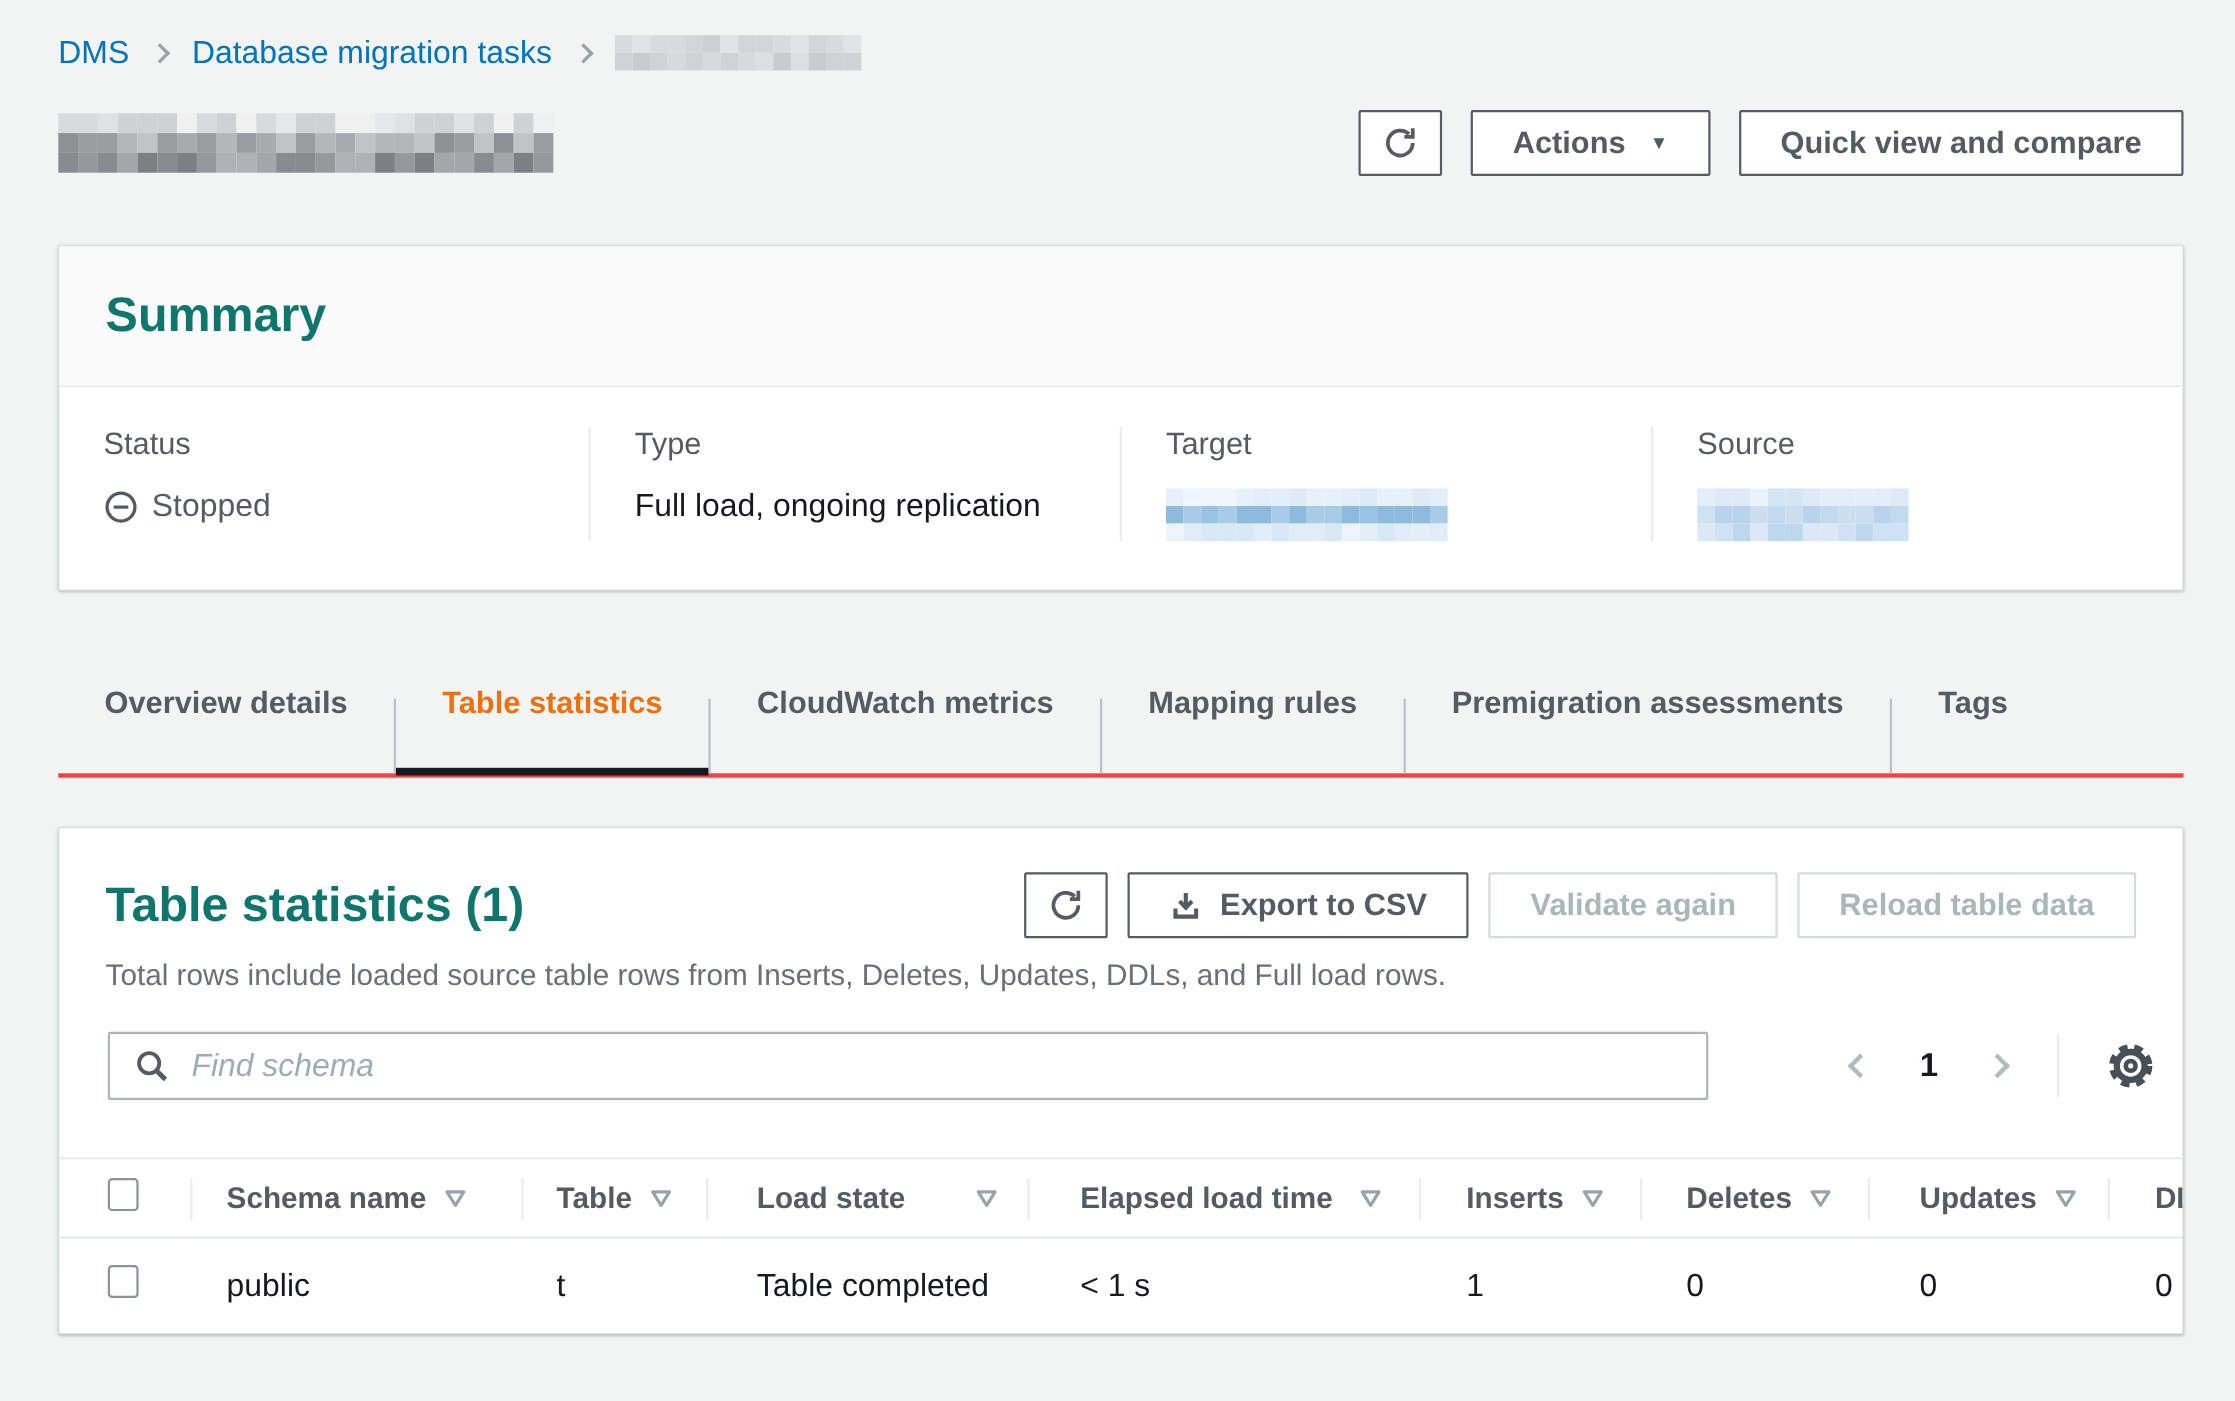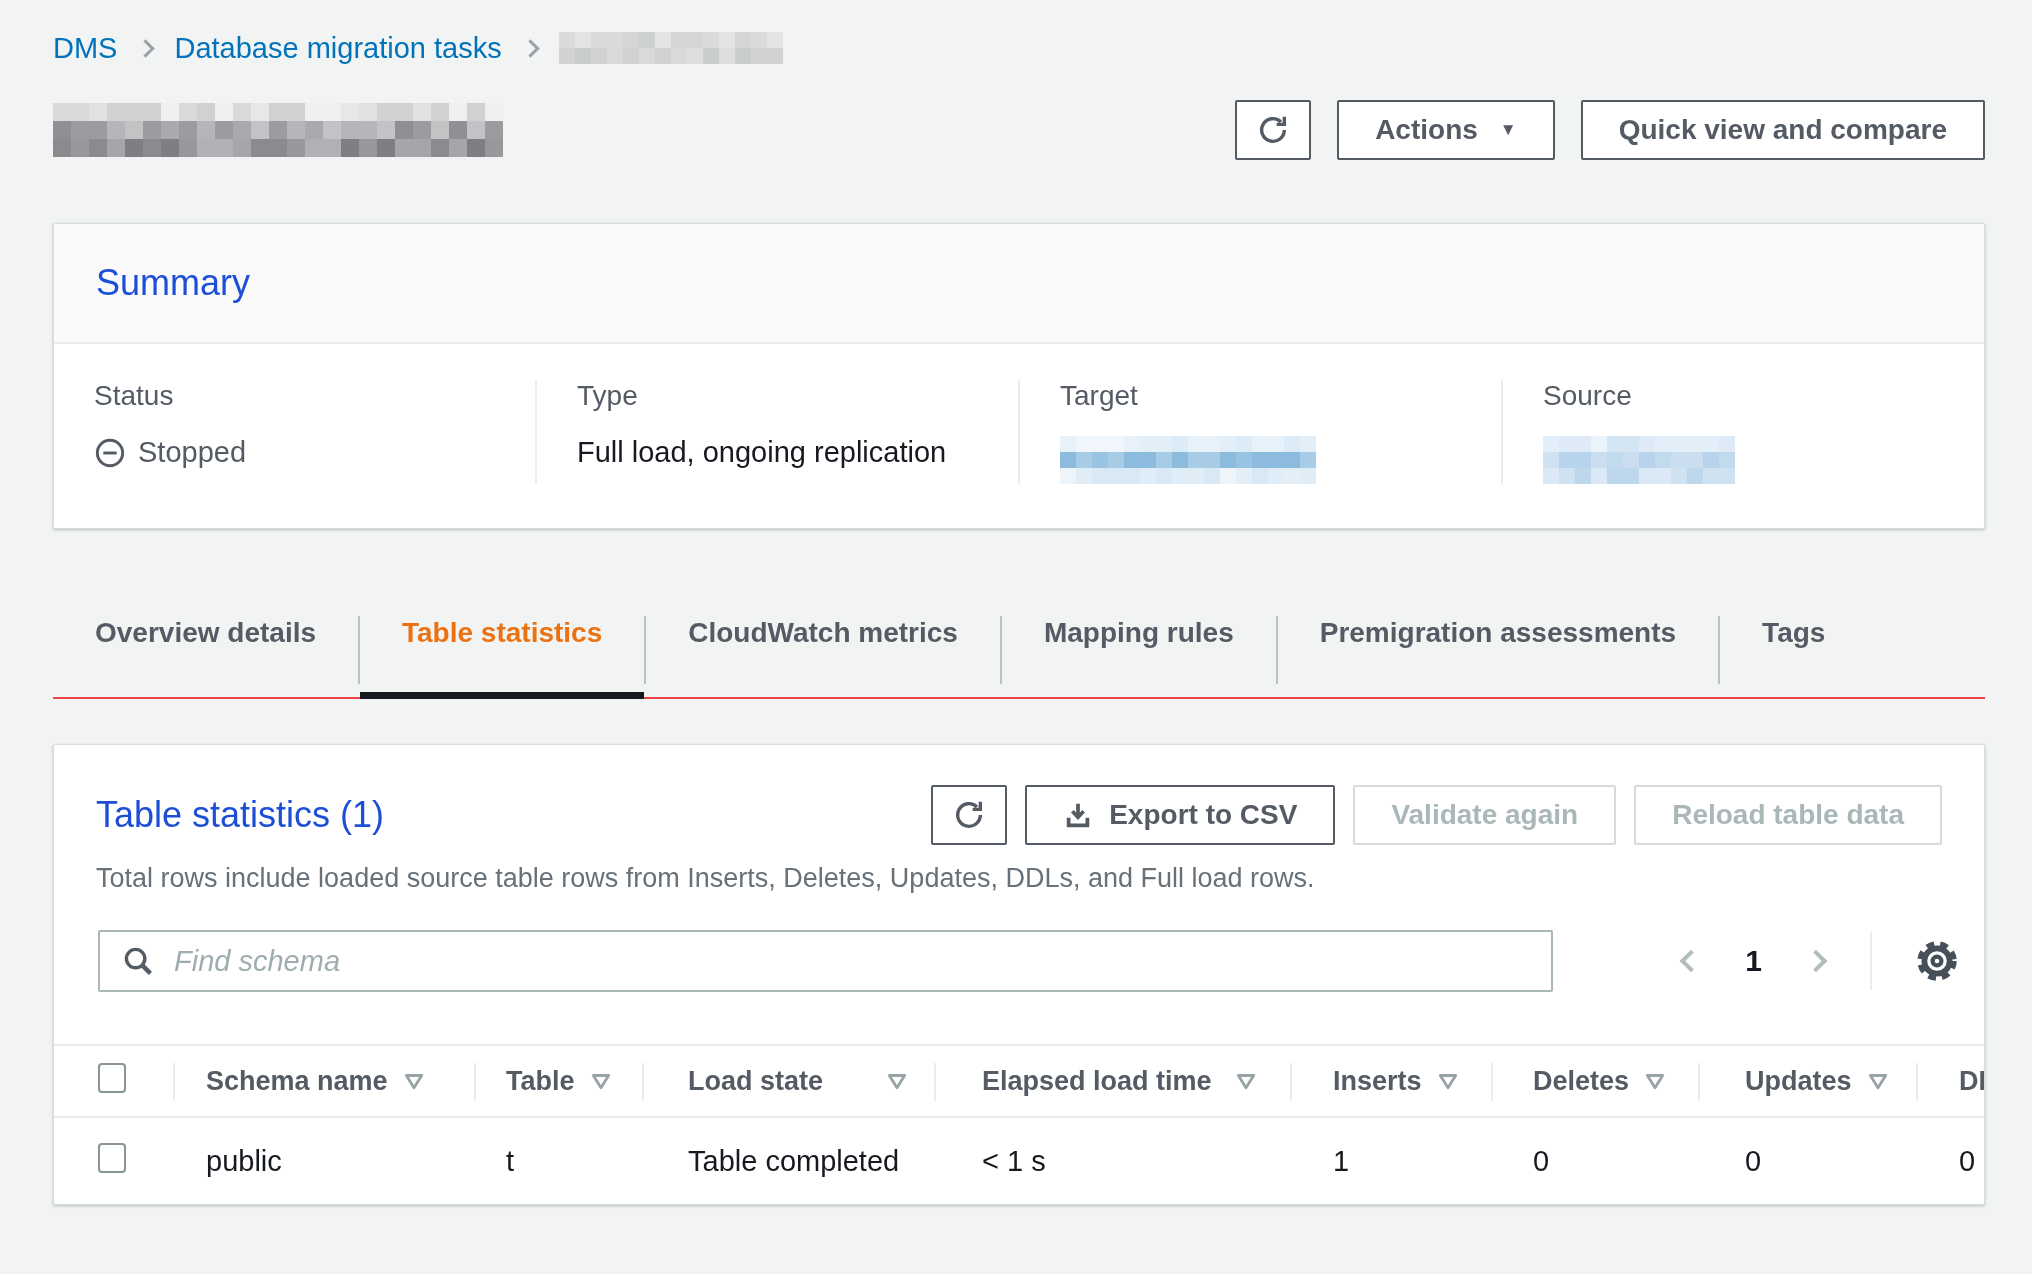--- a/index.html
+++ b/index.html
@@ -35,30 +35,30 @@
   .btn.disabled { border-color: #d5dbdb; color: #aab7b8; cursor: default; }
   .btn svg { display: block; }
 
   
   .panel {
     background: #fff; border: 1px solid #d8dee0; border-radius: 2px;
     box-shadow: 0 1px 3px rgba(0,28,36,.25);
   }
   .summary-panel { margin-top: 62px; }
   .summary-header { background: #fafafa; padding: 38px 42px; border-bottom: 2px solid #eaeded; }
-  .panel-title { font-size: 36px; font-weight: 400; color: #1d4ed8; }
+  .panel-title { font-size: 44px; font-weight: 700; color: #0f766e; }
   .summary-body { display: flex; padding: 36px 0 44px; }
   .sum-col { flex: 1; padding: 0 20px 0 40px; }
   .sum-col + .sum-col { border-left: 2px solid #eaeded; }
   .field-label { font-size: 28px; color: #545b64; }
   .field-value { margin-top: 24px; font-size: 29px; color: #16191f; display: flex; align-items: flex-end; gap: 12px; }
   .field-value.gray { color: #545b64; }
 
   
-  .tabs { margin-top: 70px; display: flex; align-items: center; border-bottom: 2px solid #ef4444; height: 100px; }
+  .tabs { margin-top: 70px; display: flex; align-items: flex-end; border-bottom: 4px solid #ef4444; height: 100px; }
   .tab { position: relative; height: 98px; padding: 18px 42px 0; font-size: 28px; font-weight: 700; color: #545b64; cursor: pointer; white-space: nowrap; }
   .tab.active { color: #ec7211; }
   .tab.active::after { content: ''; position: absolute; left: 0; right: 0; bottom: -2px; height: 7px; background: #16191f; }
   .tabsep { width: 2px; height: 68px; background: #b9c2c6; margin-top: 4px; }
 
   
   .table-panel { margin-top: 45px; overflow: hidden; position: relative; }
   .tp-head { display: flex; align-items: center; justify-content: space-between; padding: 40px 42px 0 42px; }
   .tp-buttons { display: flex; align-items: center; gap: 18px; }
   .tp-desc { padding: 18px 42px 0 42px; font-size: 27px; color: #687078; }

